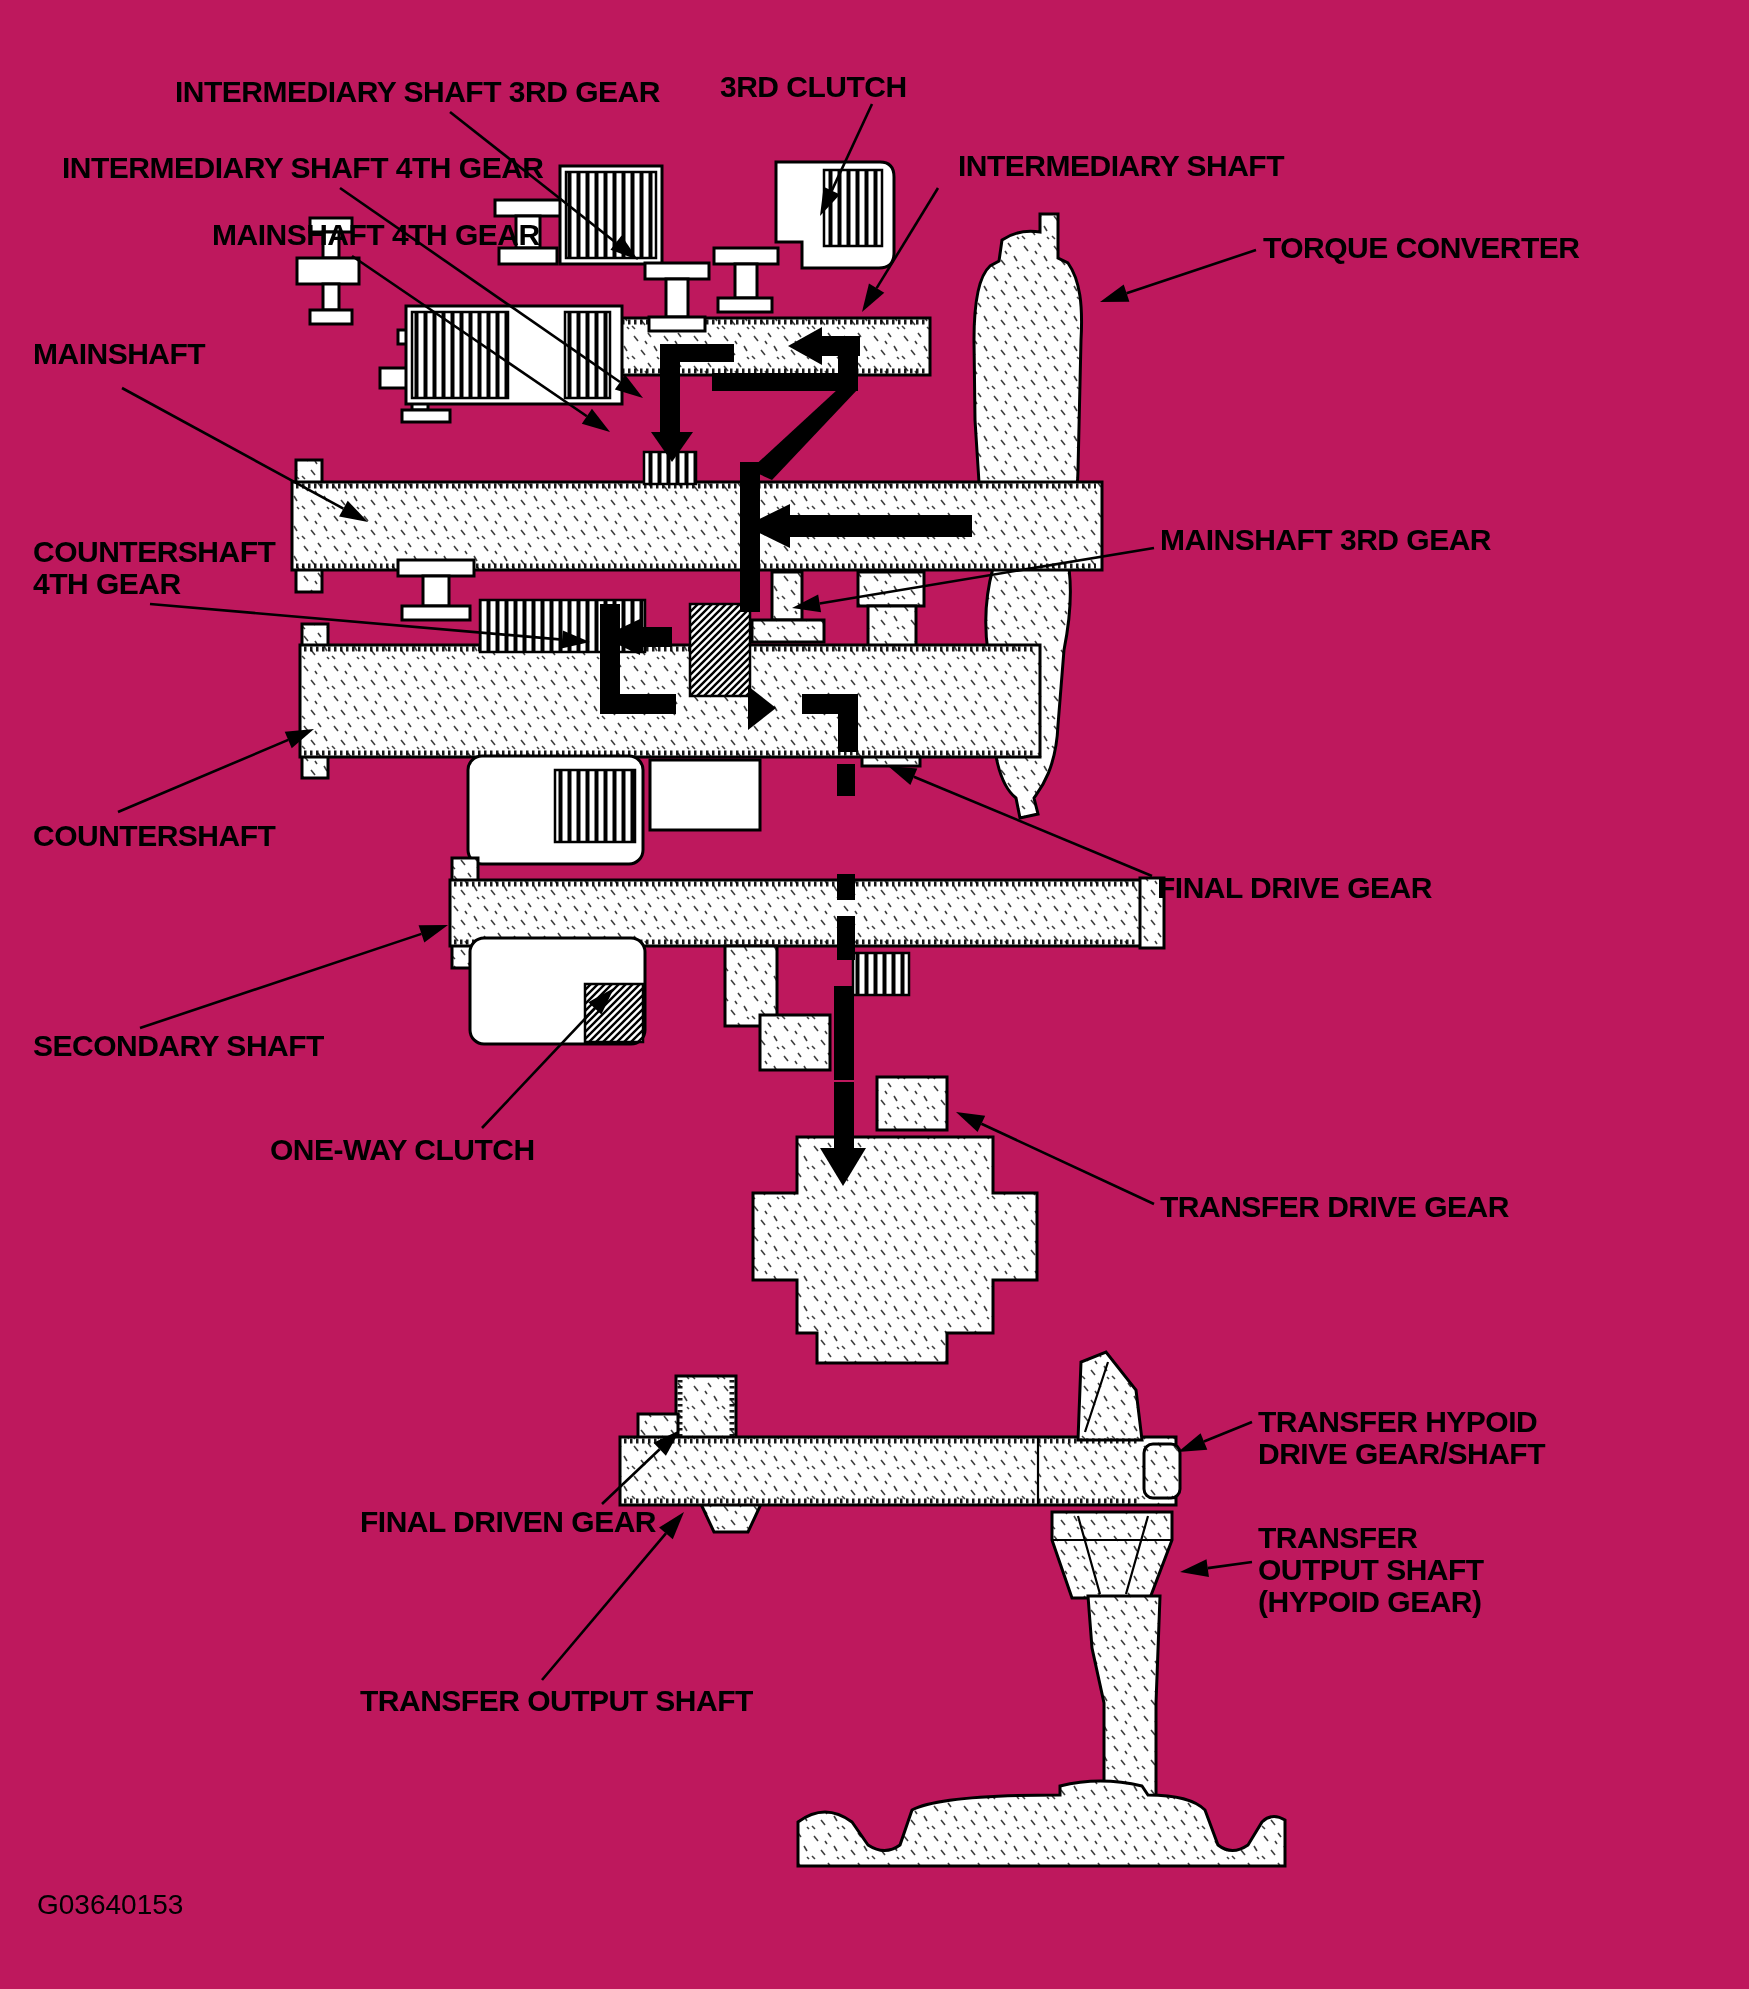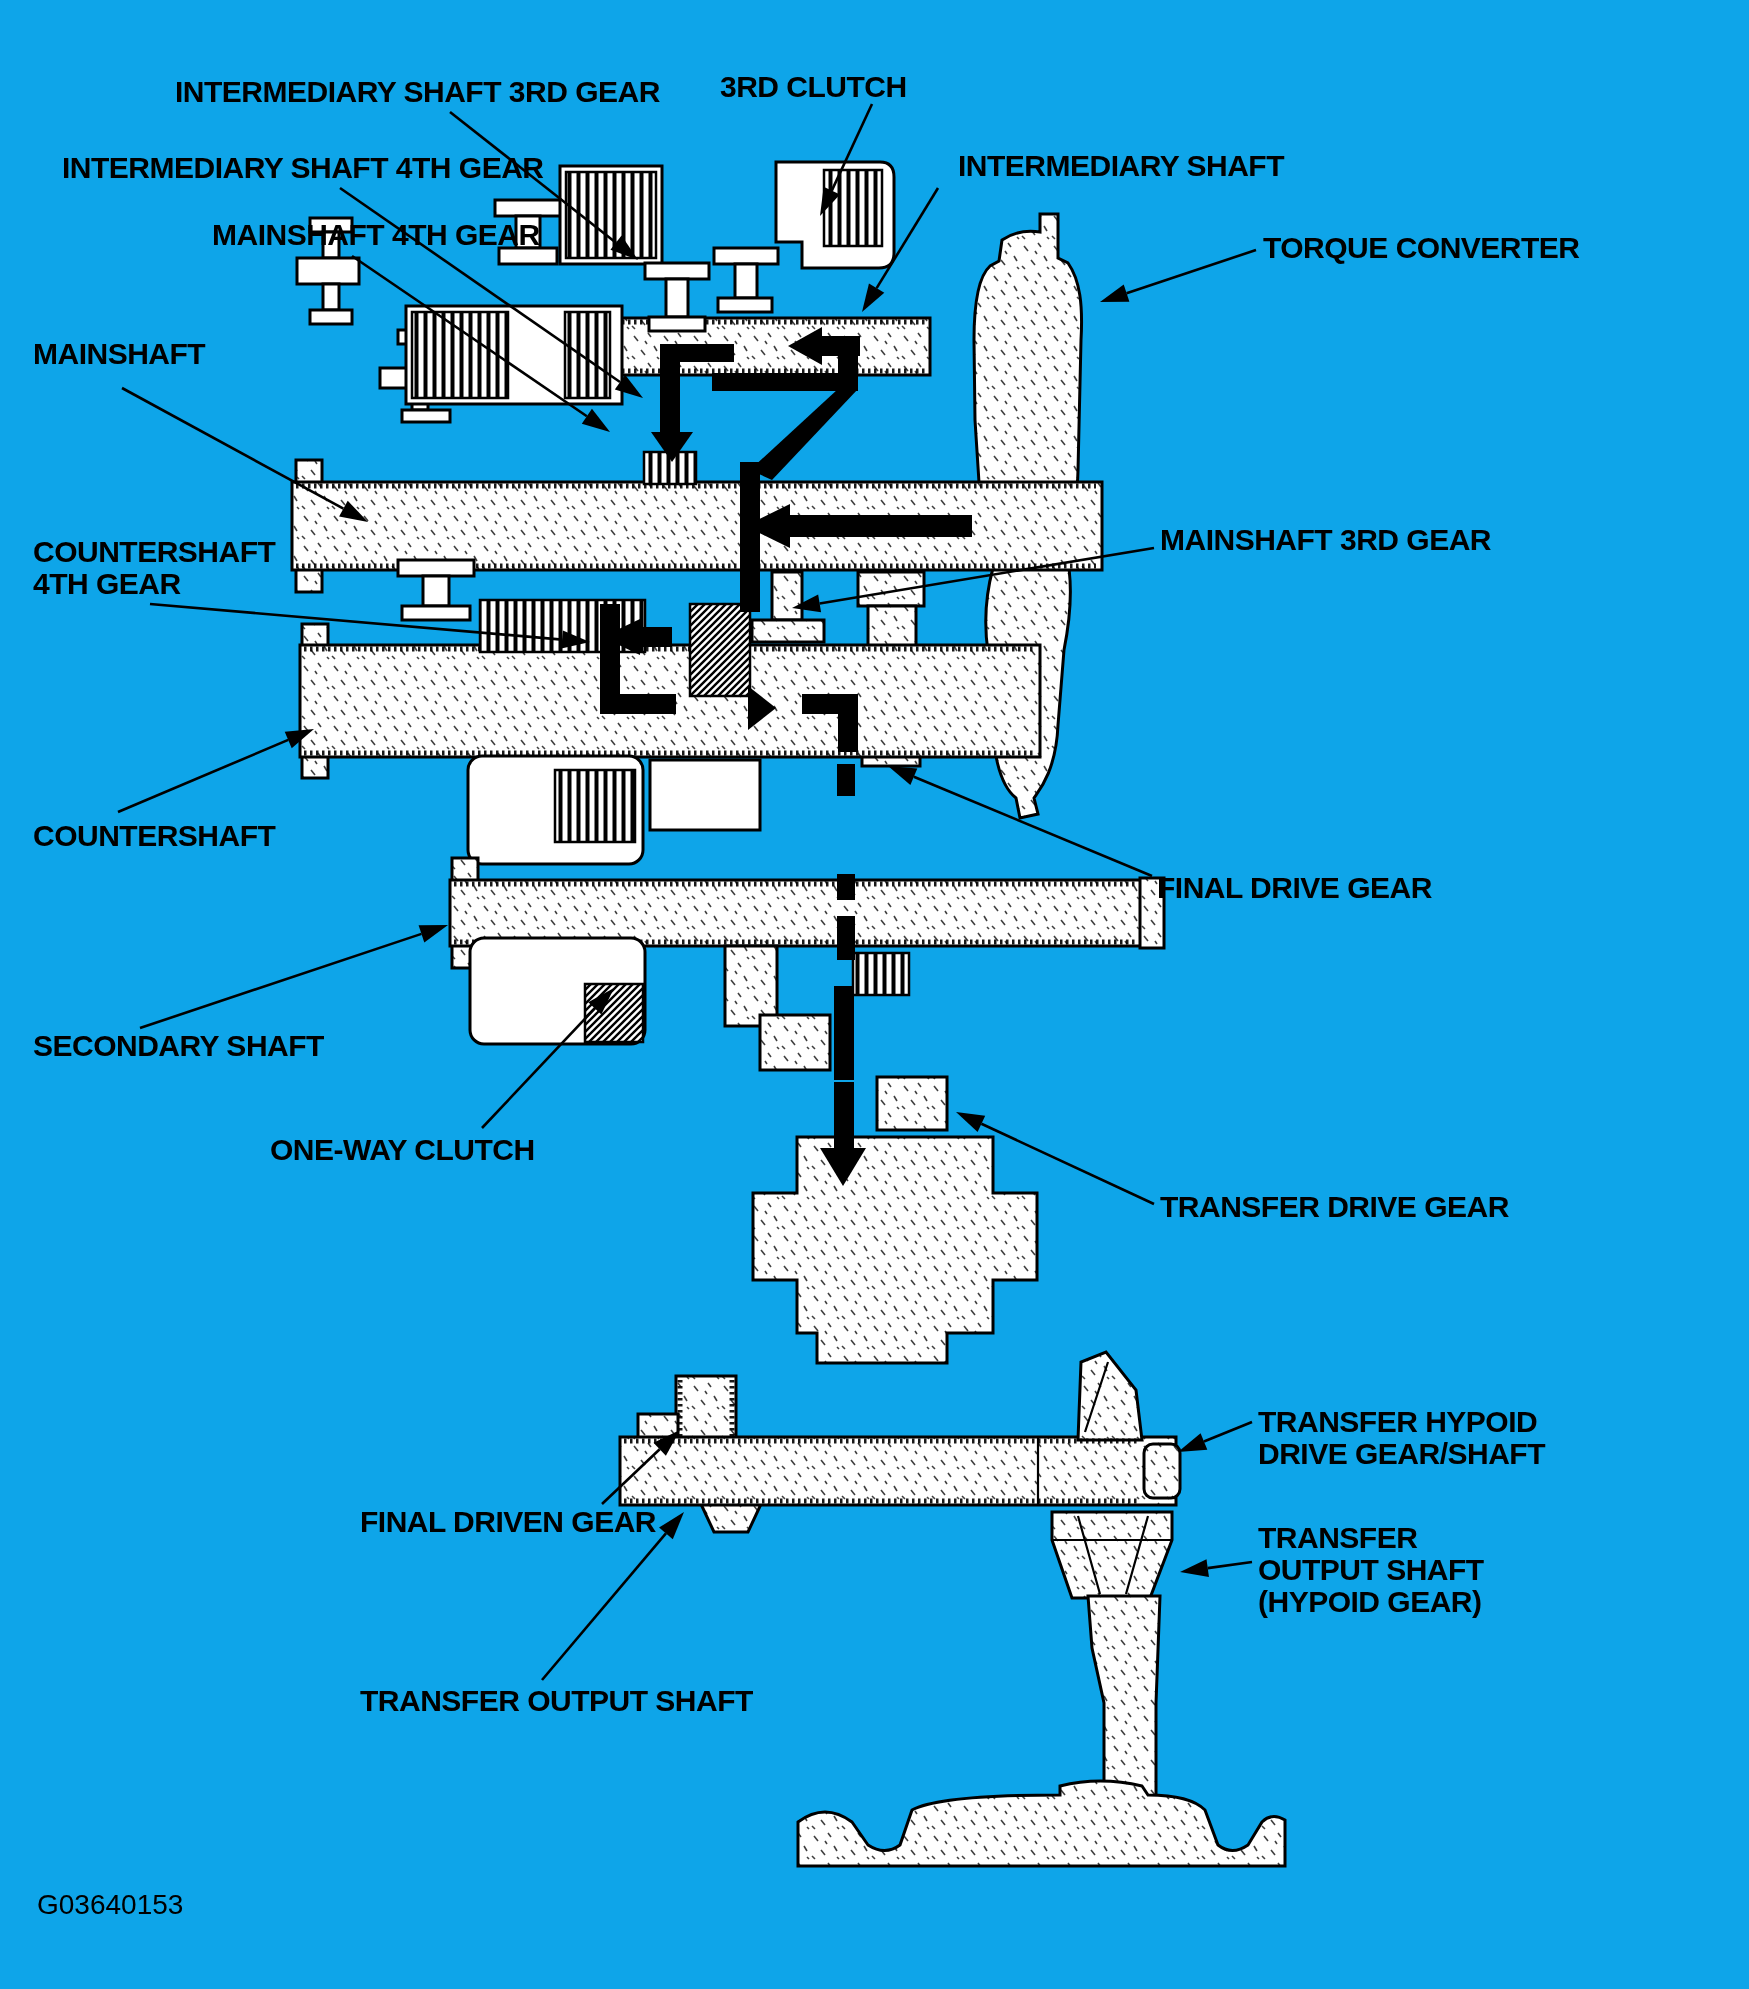--- a/index.html
+++ b/index.html
@@ -1,16 +1,16 @@
 <!DOCTYPE html>
 <html><head>
 <meta charset="utf-8">
 <style>
   html,body{margin:0;padding:0;background:#ffffff;}
-  .stage{width:1749px;height:1989px;position:relative;background:#0ea5e9;}
+  .stage{width:1749px;height:1989px;position:relative;background:#be185d;}
   svg{display:block;}
   .outl{fill:#ffffff;stroke:#000;stroke-width:3;}
   .met{fill:url(#speck);stroke:#000;stroke-width:3;}
   .packV{fill:url(#hv);stroke:#000;stroke-width:2.5;}
   .packD{fill:url(#hd);stroke:#000;stroke-width:2.5;}
   .flow{fill:#000;stroke:none;}
   .thin{stroke:#000;stroke-width:2.2;fill:none;}
   .knurl{stroke:#000;stroke-width:5;stroke-dasharray:2.5 3.5;fill:none;opacity:.9;}
   .lbl{font:700 30px "Liberation Sans", sans-serif;letter-spacing:-0.5px;fill:#000;}
   .code{font:400 28px "Liberation Sans", sans-serif;fill:#000;}

